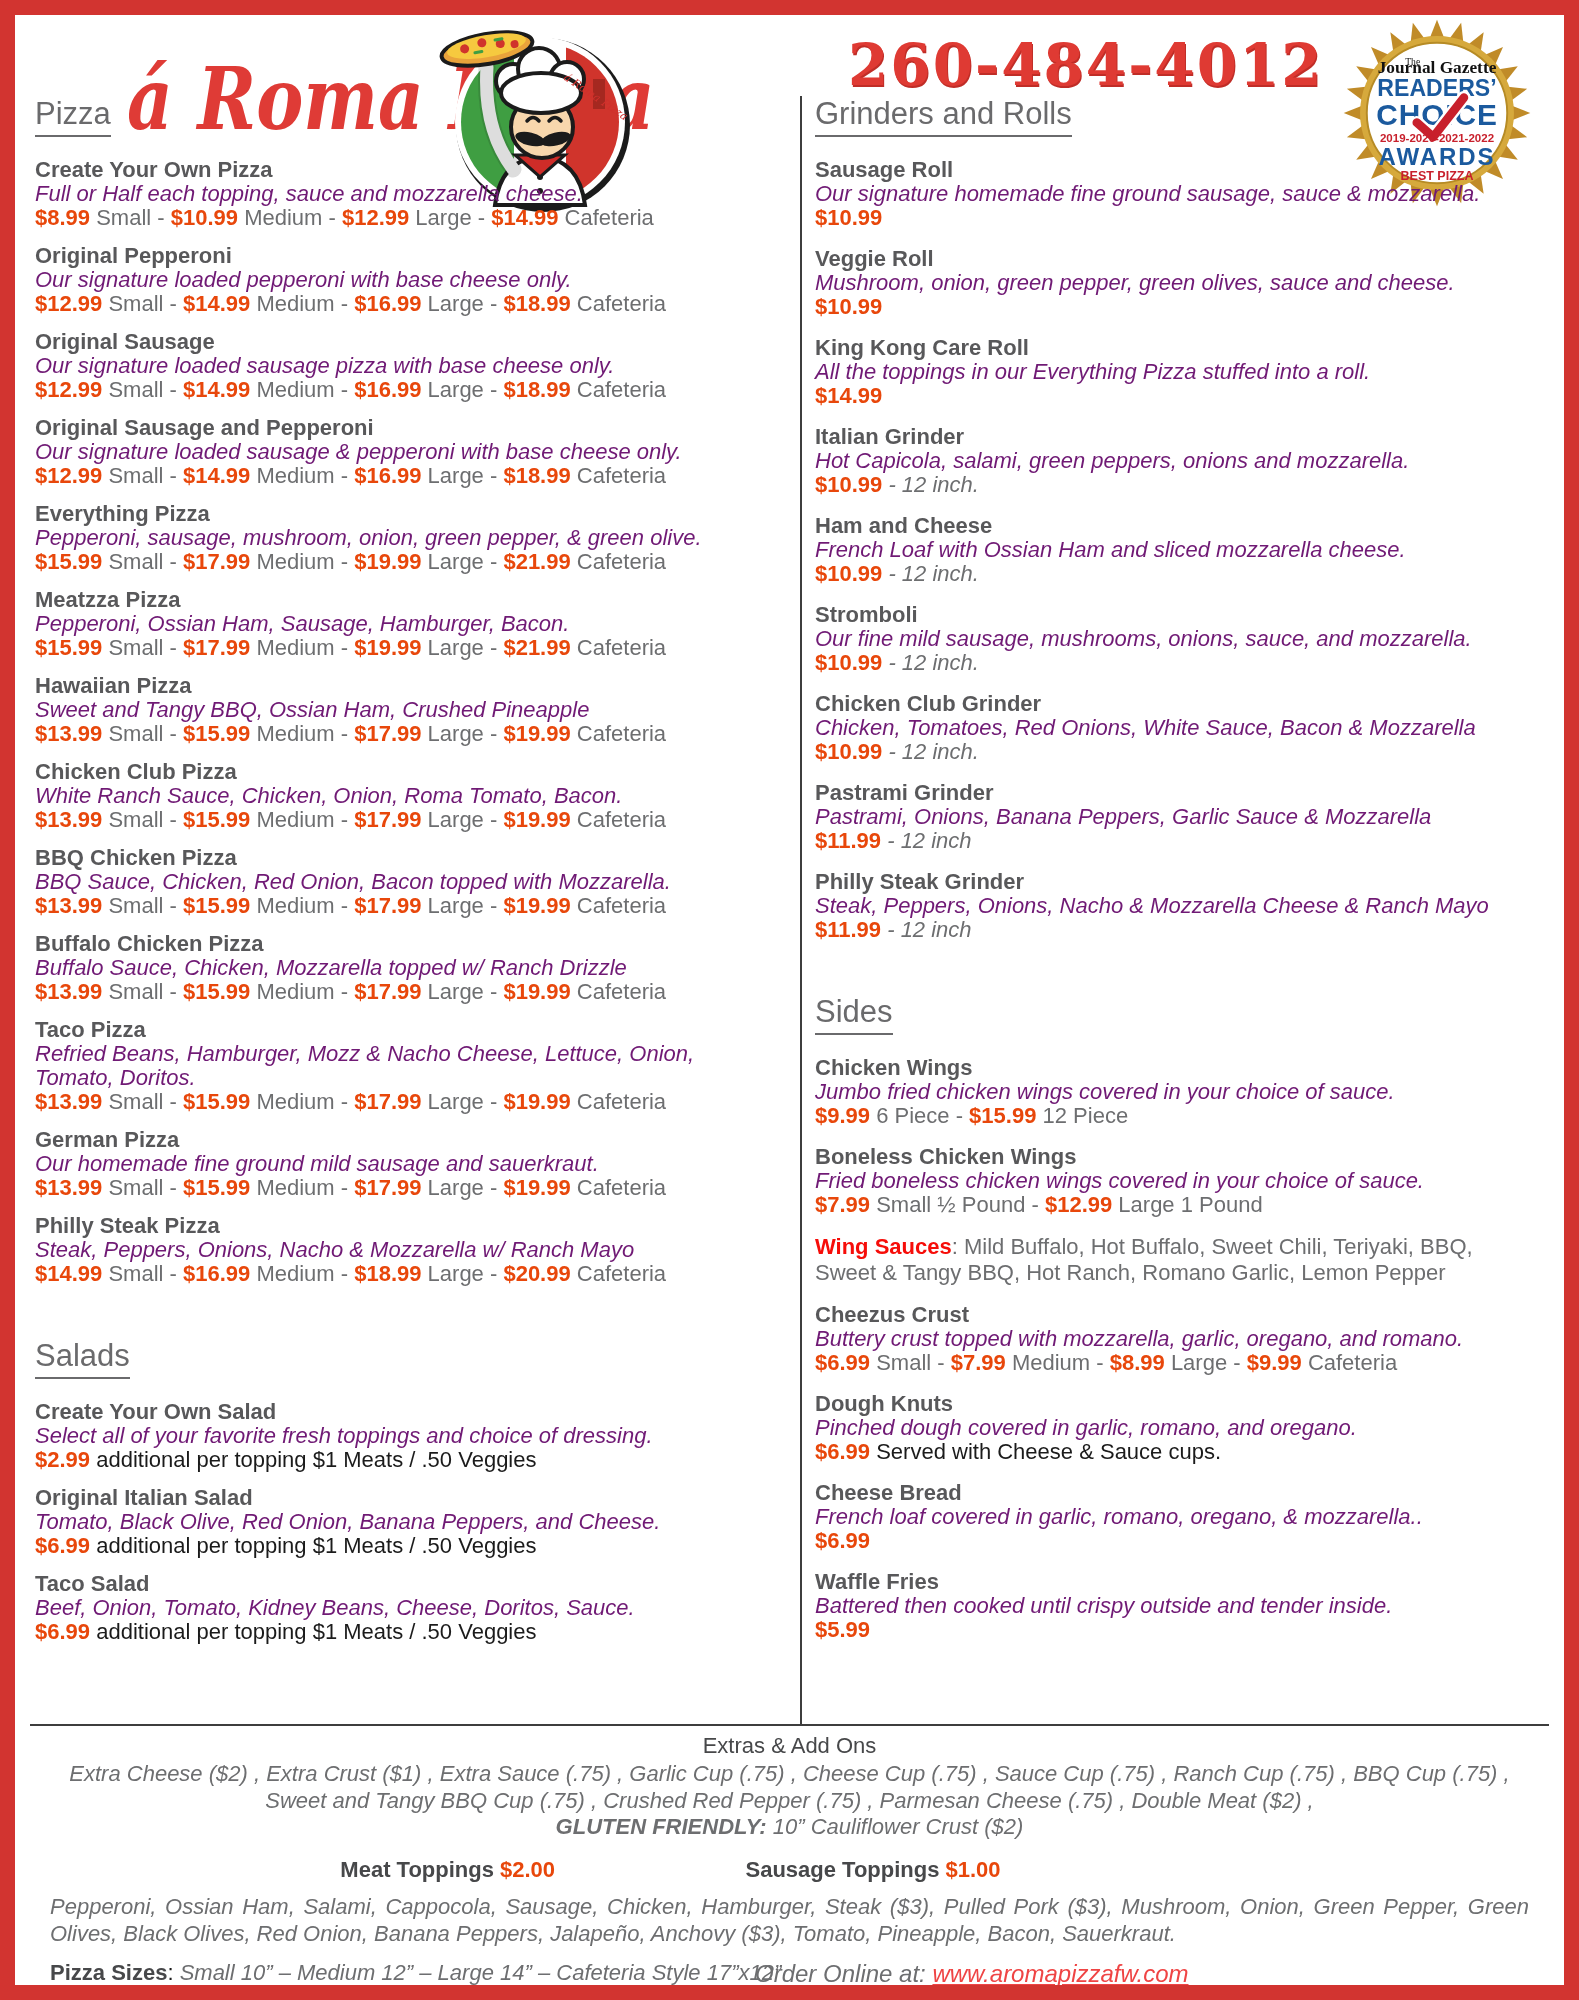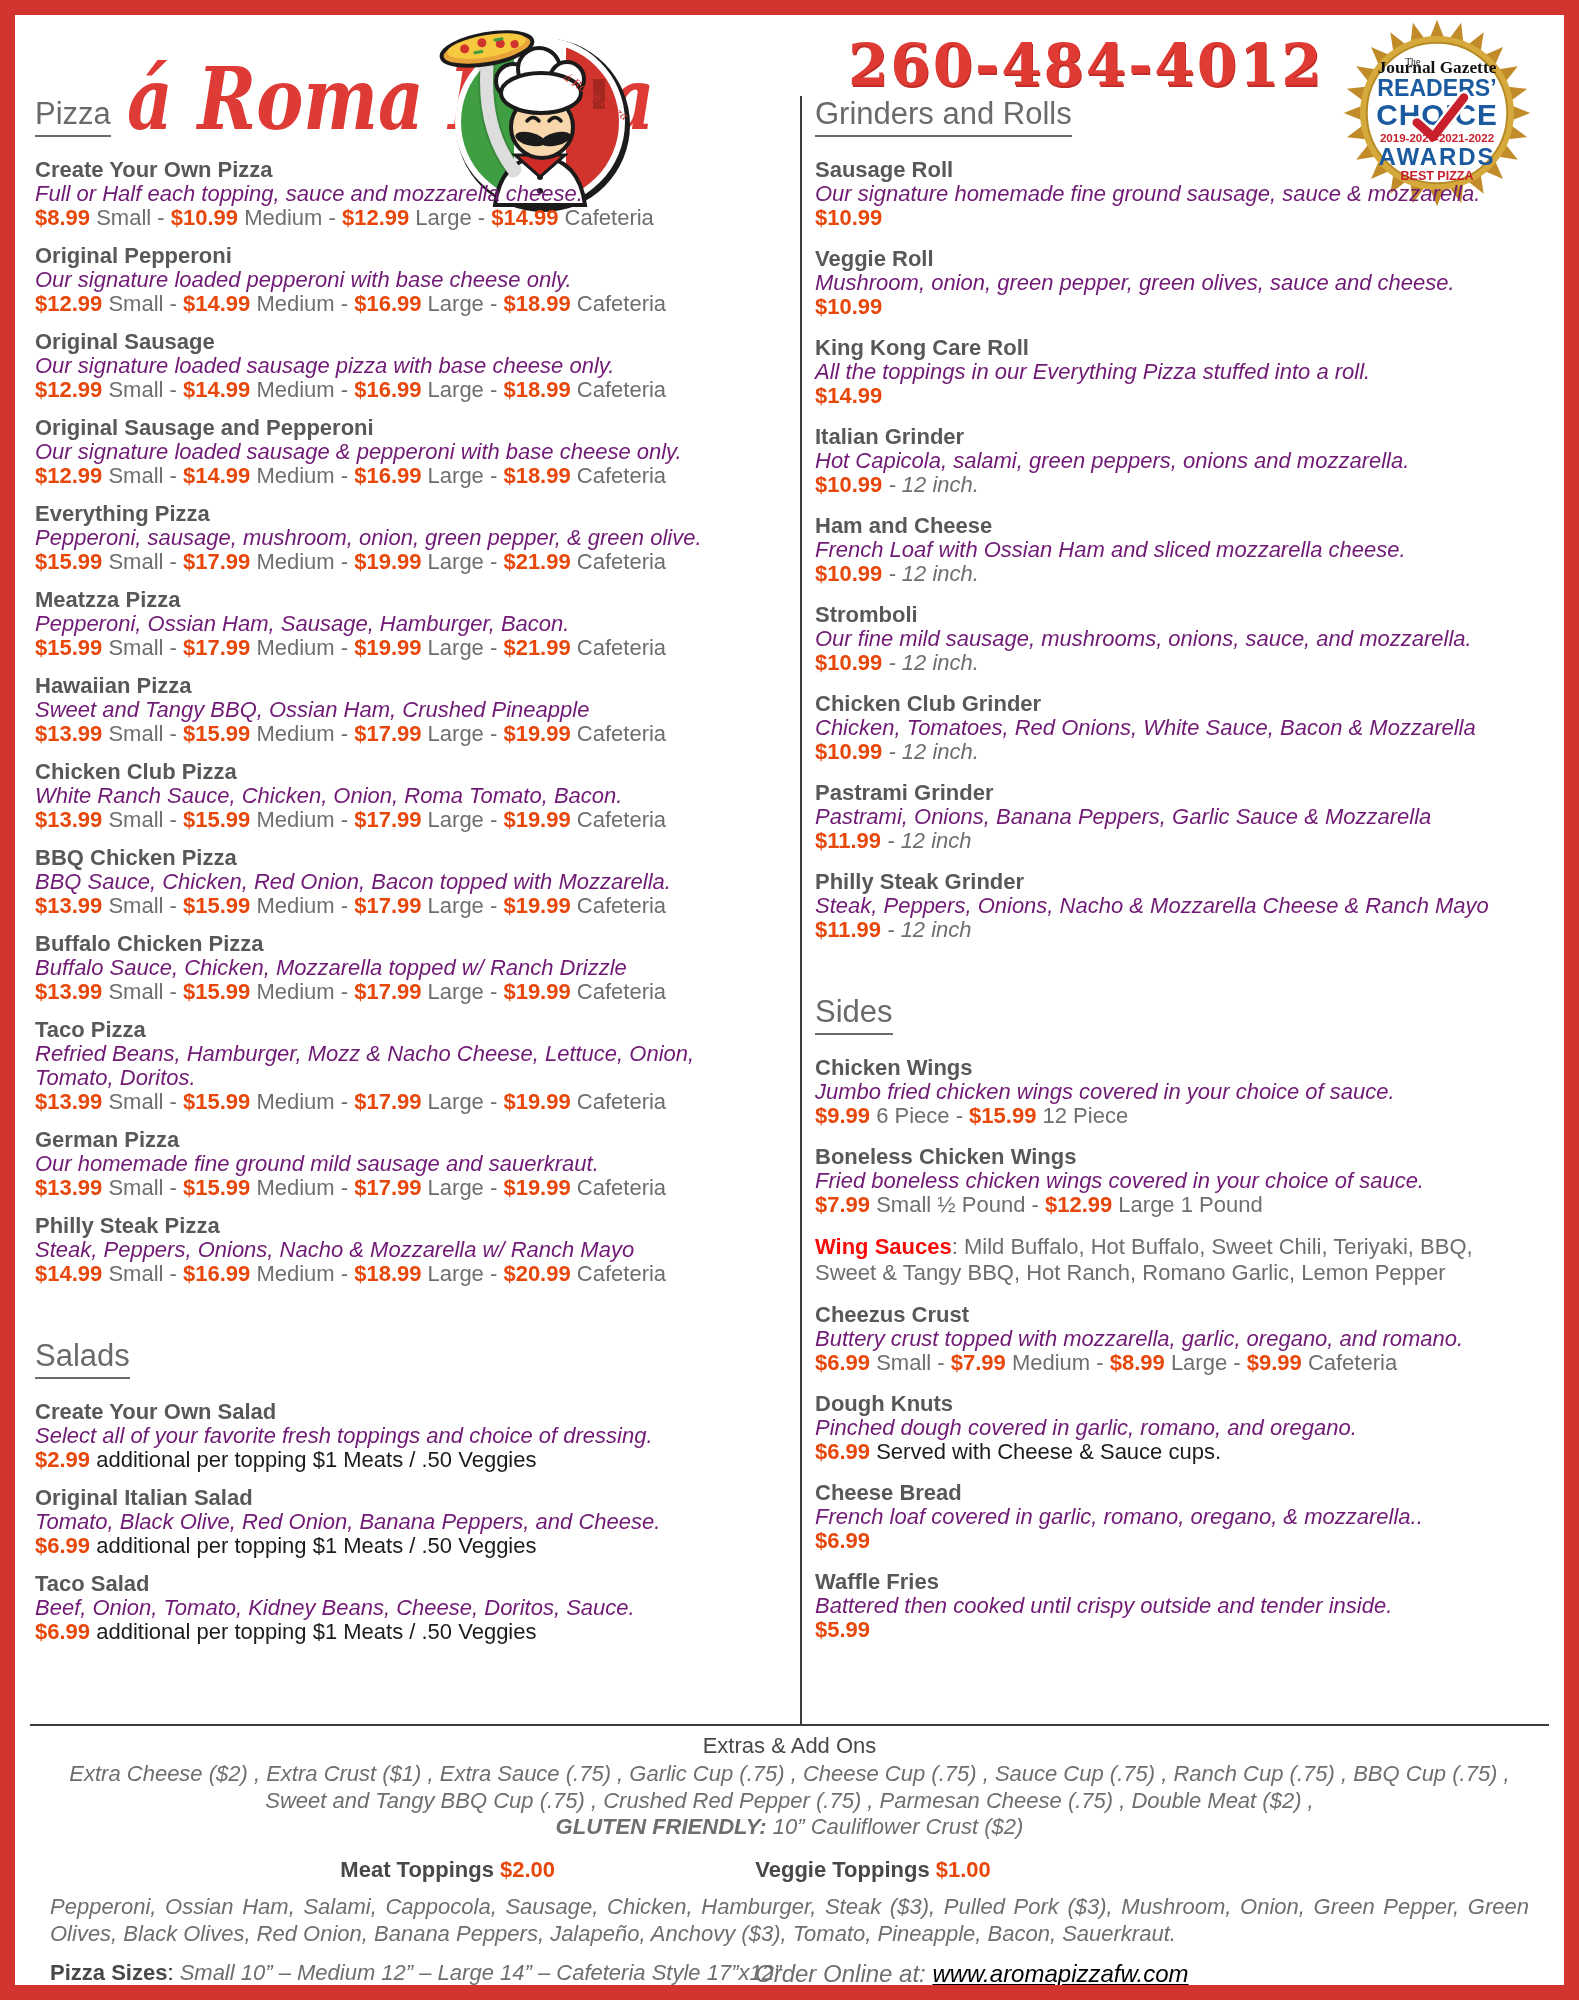--- a/index.html
+++ b/index.html
@@ -37,21 +37,21 @@
           padding-top:5px;text-align:center;font-size:22px;color:#6d6e70}
   .f-title{font-weight:normal;color:#47484a;margin-top:2px;font-size:22px}
   .f-extras{font-style:italic;line-height:27px;padding:0 34px;margin-top:1px}
   .f-toppings-row{position:relative;height:30px;margin-top:17px}
   .f-meat{position:absolute;left:27.5%;transform:translateX(-50%);white-space:nowrap}
   .f-veggie{position:absolute;left:55.5%;transform:translateX(-50%);white-space:nowrap}
   .f-para{font-style:italic;text-align:justify;padding:0 20px;line-height:27px;margin-top:6px}
   .f-bottom{position:relative;height:34px;margin-top:13px;text-align:right}
   .f-sizes{position:absolute;left:20px;white-space:nowrap}
   .f-order{position:absolute;left:62%;transform:translateX(-50%);white-space:nowrap;font-size:24px}
-  .order-link{color:#000000;text-decoration:underline;font-style:italic}
+  .order-link{color:#ef4444;text-decoration:underline;font-style:italic}
 </style>
 </head>
 <body>
 
 <div class="page">
 
   <svg class="logo-script" viewBox="0 0 620 140">
     <text x="8" y="104" font-family="DejaVu Serif, serif" font-size="98" font-style="italic" font-weight="bold" fill="#df3b36" textLength="600" lengthAdjust="spacingAndGlyphs">á Roma Pizza</text>
   </svg>
 
@@ -327,21 +327,21 @@
       </div>
     </div>
   </div>
 
   <div class="footer">
     <div class="f-title">Extras &amp; Add Ons</div>
     <div class="f-extras">Extra Cheese ($2) , Extra Crust ($1) , Extra Sauce (.75) , Garlic Cup (.75) , Cheese Cup (.75) , Sauce Cup (.75) , Ranch Cup (.75) , BBQ Cup (.75) , Sweet and Tangy BBQ Cup (.75) , Crushed Red Pepper (.75) , Parmesan Cheese (.75) , Double Meat ($2) ,</div>
     <div class="f-gluten"><span class="sg-bi">GLUTEN FRIENDLY: </span><span class="sg-i">10” Cauliflower Crust ($2)</span></div>
     <div class="f-toppings-row">
       <span class="f-meat"><span class="sg-b">Meat Toppings  </span><span class="sg-p">$2.00</span></span>
-      <span class="f-veggie"><span class="sg-b">Veggie Toppings  </span><span class="sg-p">$1.00</span></span>
+      <span class="f-veggie"><span class="sg-b">Sausage Toppings  </span><span class="sg-p">$1.00</span></span>
     </div>
     <div class="f-para">Pepperoni, Ossian Ham, Salami, Cappocola, Sausage, Chicken, Hamburger, Steak ($3), Pulled Pork ($3), Mushroom, Onion, Green Pepper, Green Olives, Black Olives, Red Onion, Banana Peppers, Jalapeño, Anchovy ($3), Tomato, Pineapple, Bacon, Sauerkraut.</div>
     <div class="f-bottom">
       <span class="f-sizes"><span class="sg-b">Pizza Sizes</span><span class="sg-d">: </span><span class="sg-i">Small 10” – Medium 12” – Large 14” – Cafeteria Style 17”x12”</span></span>
       <span class="f-order">
         <span class="sg-i">Order Online at: </span><a class="order-link" href="#">www.aromapizzafw.com</a>
       </span>
     </div>
   </div>
 

